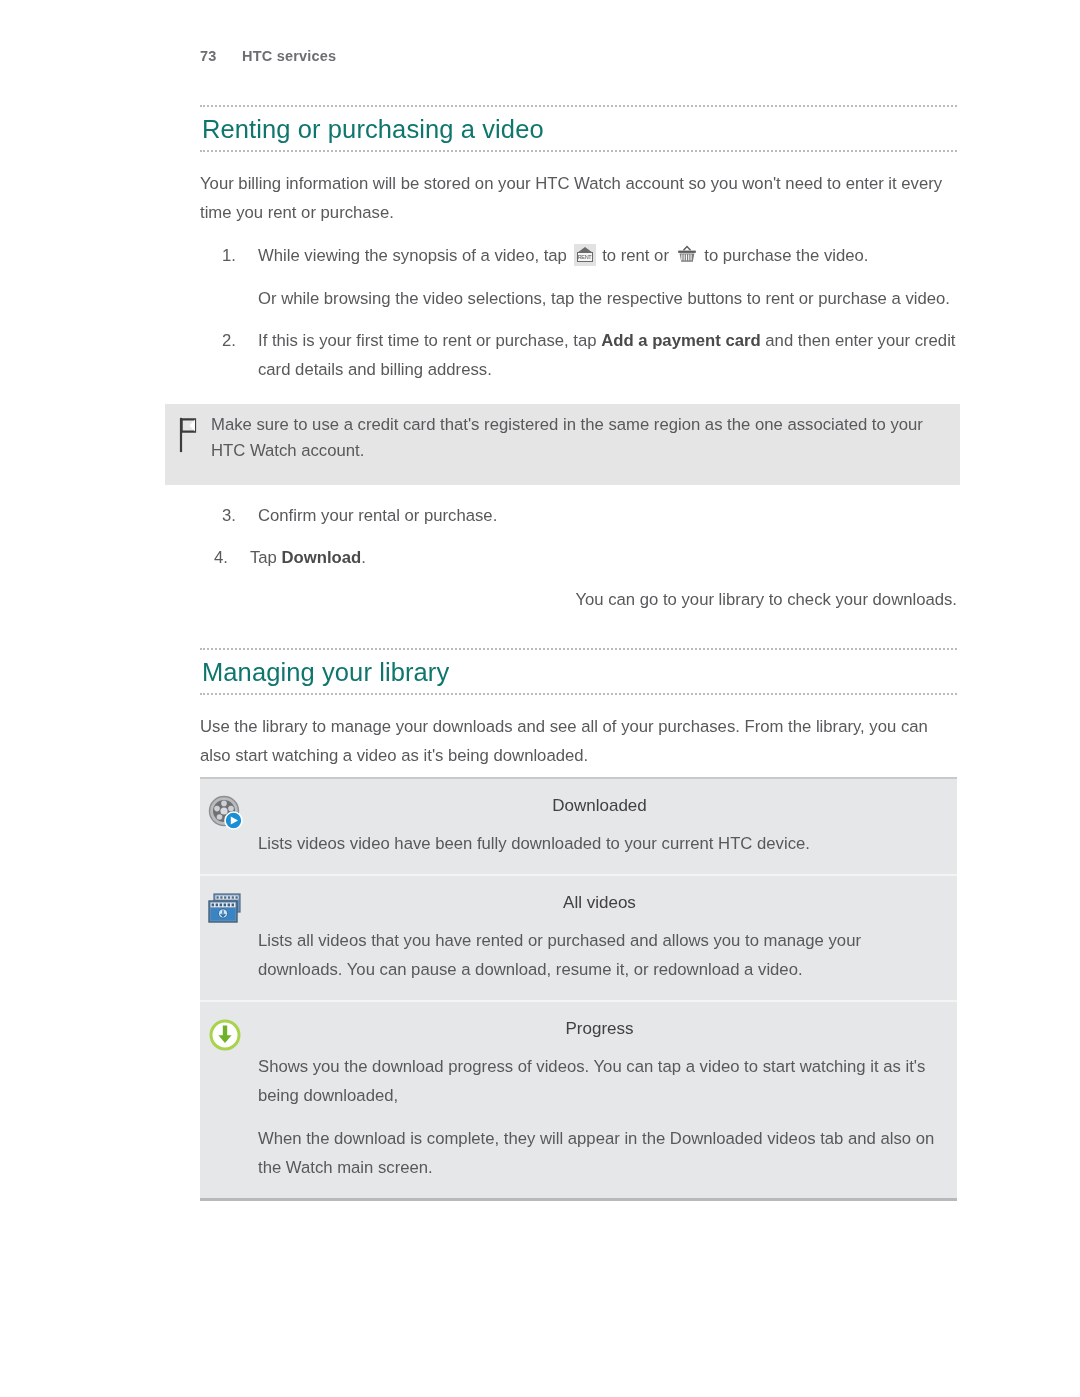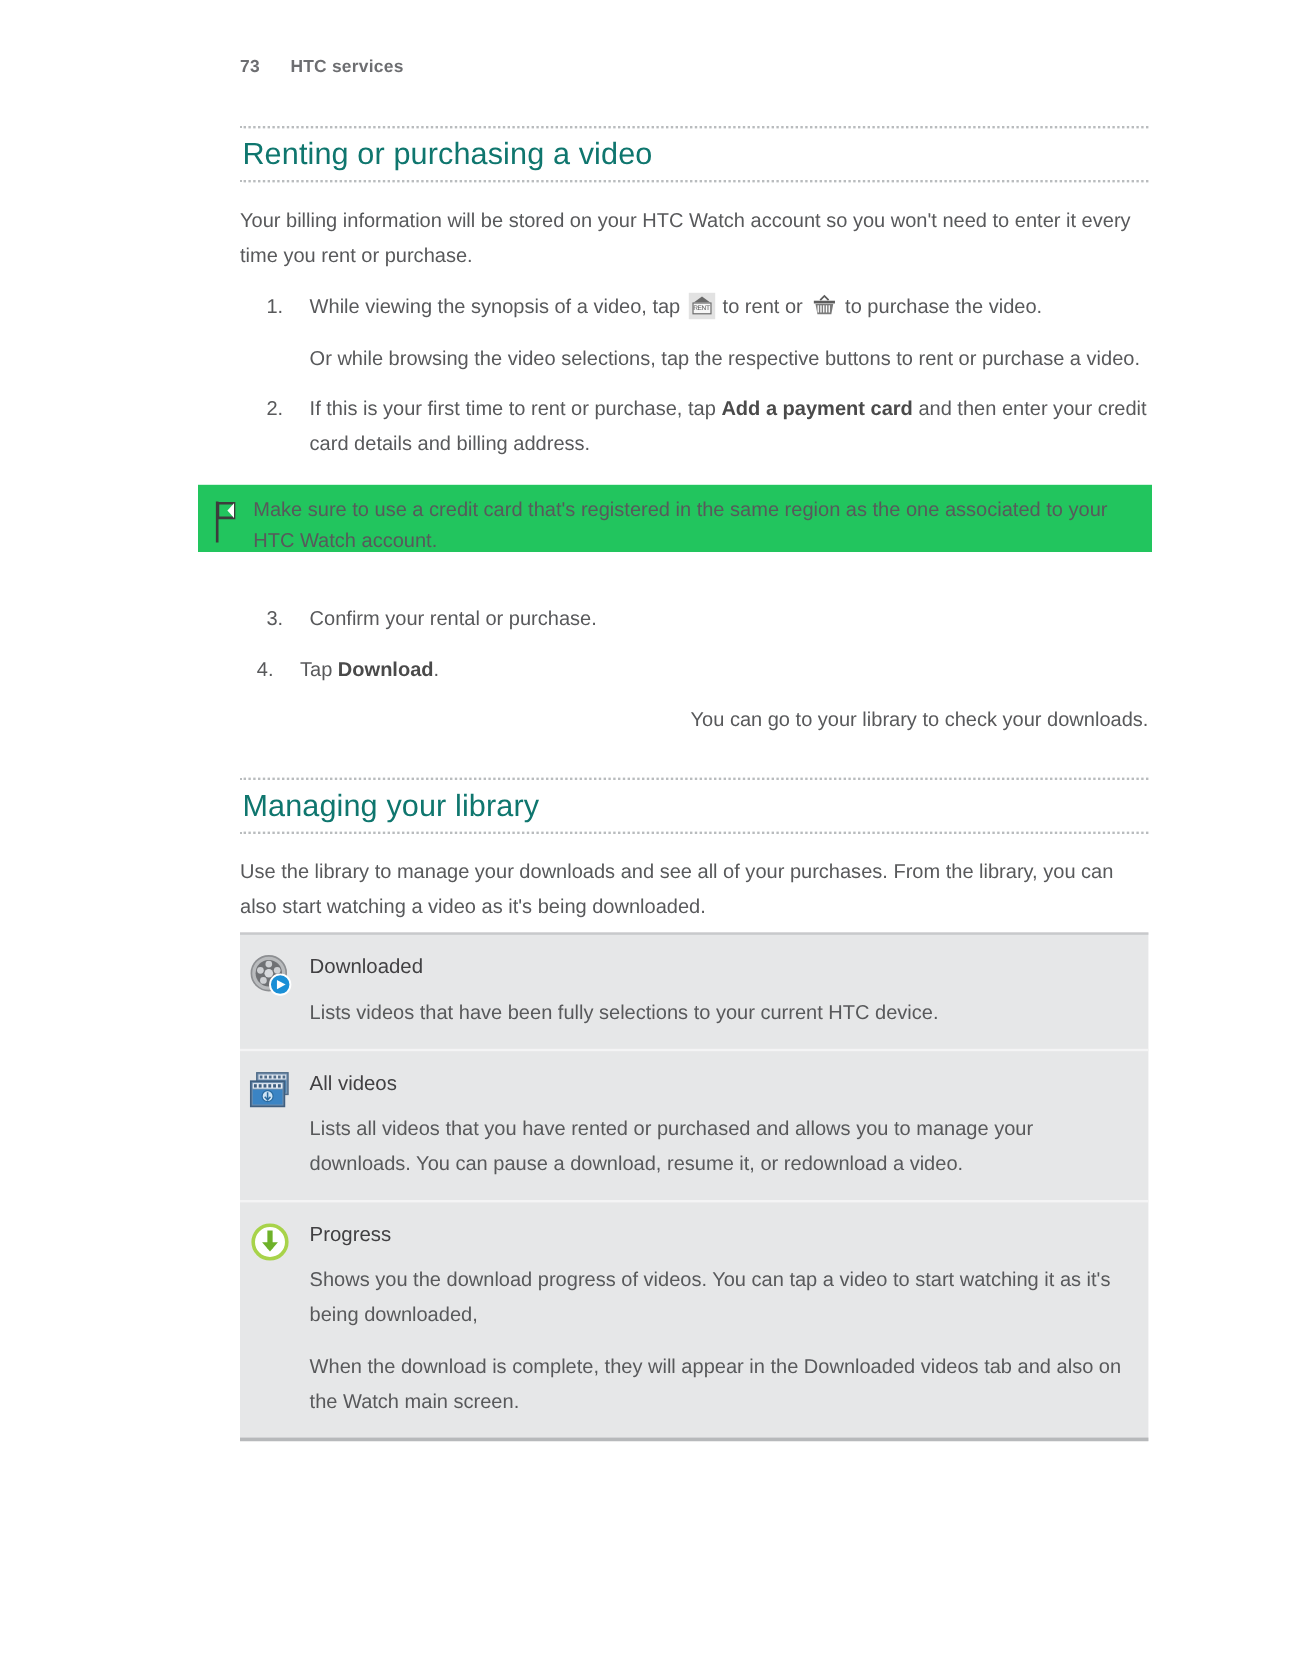--- a/index.html
+++ b/index.html
@@ -158,22 +158,22 @@
     background: #ffffff;
     margin: 2.5px 1px;
   }
 
   
   .note-box {
     position: absolute;
     left: 165px;
     top: 404px;
     width: 795px;
-    height: 56px;
-    background: #22c55e;
+    height: 81px;
+    background: #e5e5e5;
     box-sizing: border-box;
   }
   .note-box .flag {
     position: absolute;
     left: 10px;
     top: 13px;
     width: 28px;
     height: 36px;
   }
   .note-box .note-text {
@@ -210,20 +210,21 @@
     top: 12px;
     width: 44px;
     height: 44px;
   }
   .lib-row h3 {
     margin: 0 0 0 0;
     font-size: 17px;
     font-weight: normal;
     color: #414042;
     line-height: 28px;
+    text-align: center;
   }
   .lib-row p {
     margin: 9px 0 0 0;
     font-size: 16.7px;
     line-height: 29px;
     color: #58595b;
   }
   .lib-row p + p { margin-top: 14px; }
 </style>
 </head>
@@ -340,21 +341,21 @@
           <circle cx="20" cy="12.4" r="2.8" fill="#cfd1d4"></circle>
           <circle cx="27" cy="17.6" r="2.8" fill="#cfd1d4"></circle>
           <circle cx="24.5" cy="26" r="2.8" fill="#cfd1d4"></circle>
           <circle cx="15.5" cy="26" r="2.8" fill="#cfd1d4"></circle>
           <circle cx="13" cy="17.6" r="2.8" fill="#cfd1d4"></circle>
           <circle cx="29.5" cy="29.5" r="8.5" fill="#1a8fd6" stroke="#ffffff" stroke-width="1.6"></circle>
           <path d="M26.8 25.6 L34 29.5 L26.8 33.4 Z" fill="#ffffff"></path>
         </svg>
       </span>
       <h3>Downloaded</h3>
-      <p>Lists videos that have been fully selections to your current HTC device.</p>
+      <p>Lists videos video have been fully downloaded to your current HTC device.</p>
     </div>
 
     <div class="lib-row">
       <span class="row-icon">
         <svg width="44" height="44" viewBox="0 0 44 44">
           <g>
             <rect x="10" y="6" width="26" height="18" fill="#8fa8c4" stroke="#5e7severity"></rect>
             <rect x="10" y="6" width="26" height="18" fill="#7e9ab8" stroke="#4f6b88" stroke-width="1.2"></rect>
             <rect x="11.5" y="7.5" width="23" height="4" fill="#dfe6ee"></rect>
             <g fill="#4f6b88">

